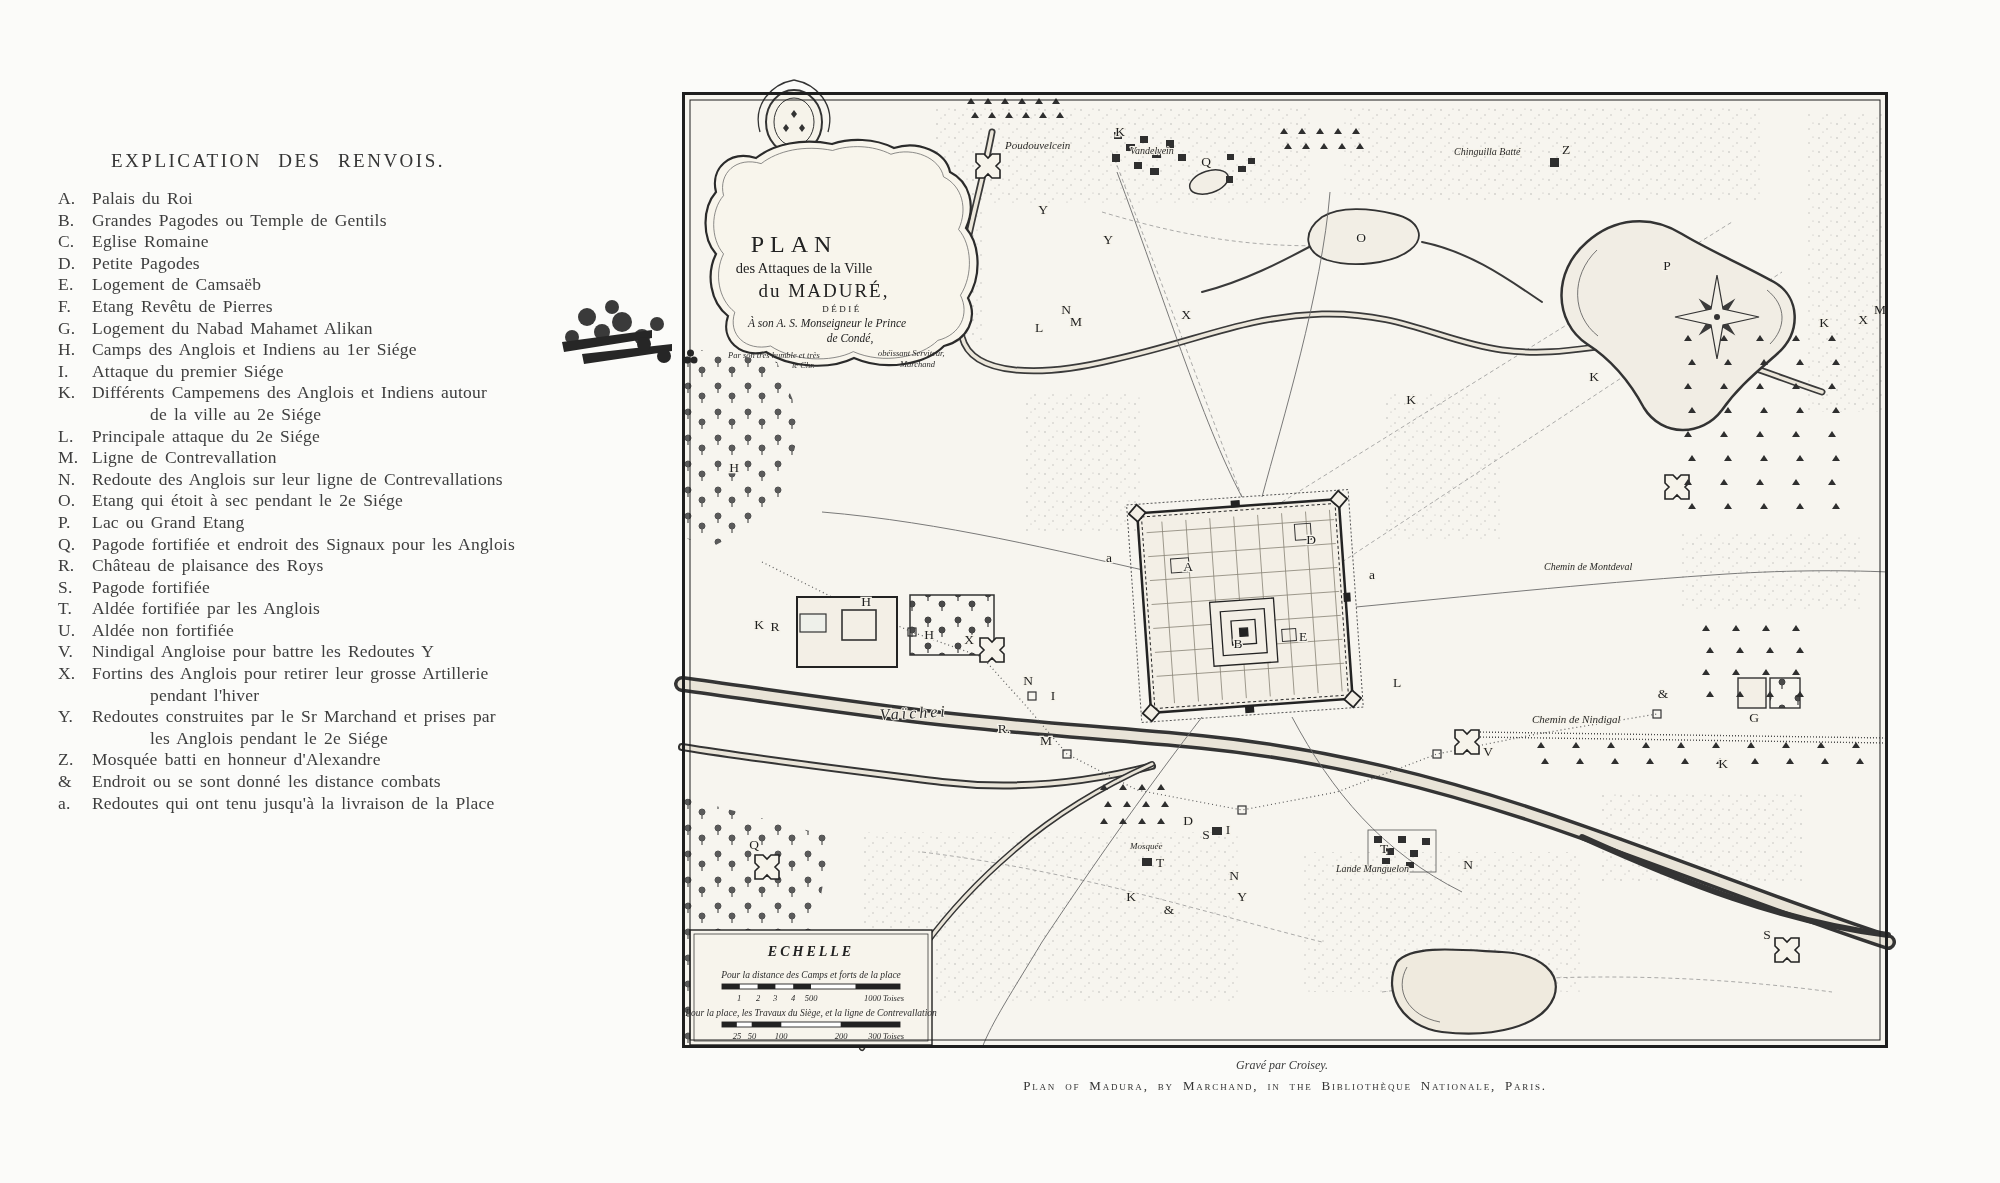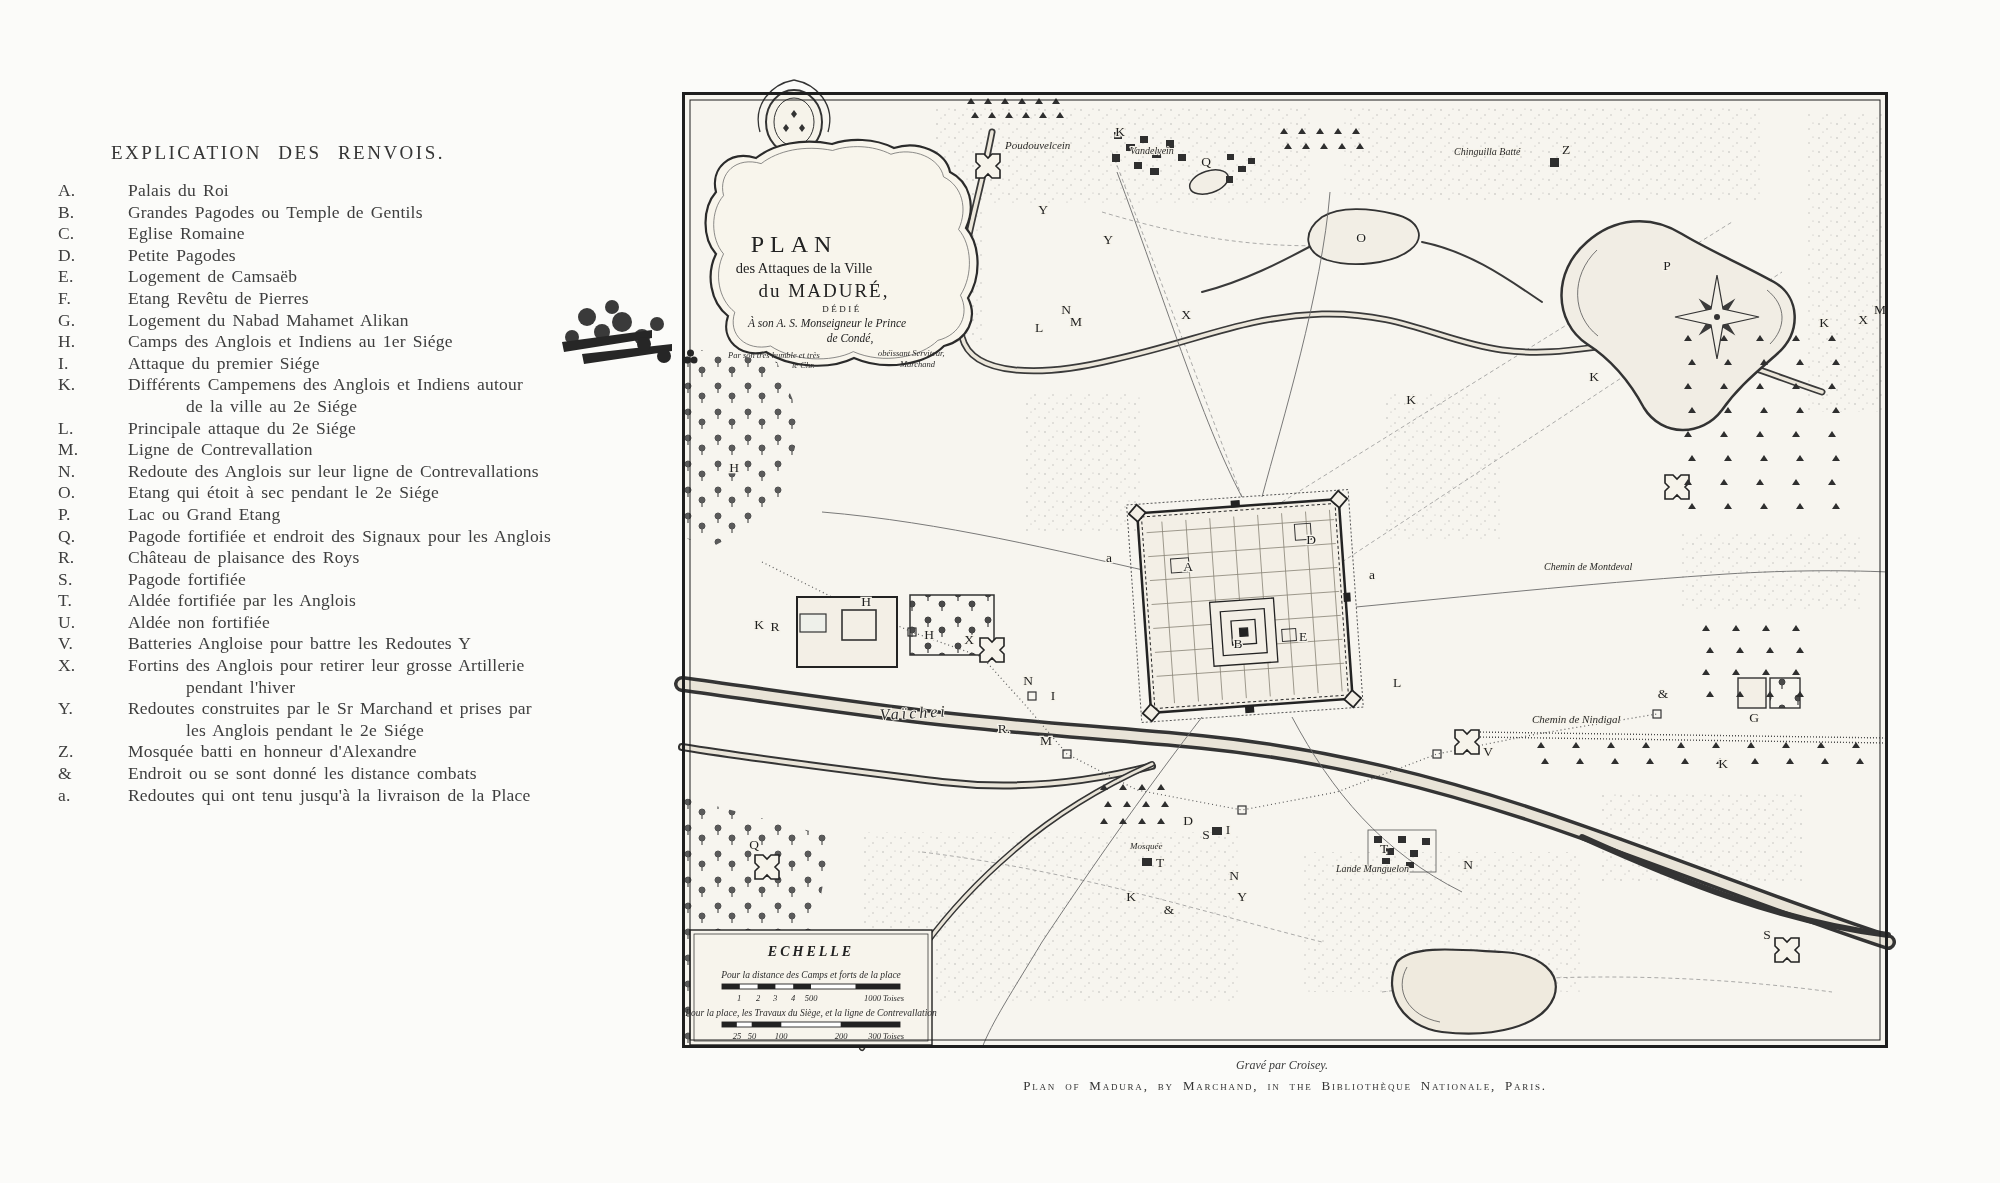--- a/index.html
+++ b/index.html
@@ -1,24 +1,24 @@
 <!DOCTYPE html>
 <html><head>
 <meta charset="utf-8">
 <style>
   html,body{margin:0;padding:0;}
   .page{position:relative;width:2000px;height:1183px;background:#fbfbf9;overflow:hidden;
         font-family:"Liberation Serif","DejaVu Serif",serif;color:#3c3c3c;}
   
   .legend{position:absolute;left:58px;top:134px;width:580px;}
-  .legend h2{margin:8px 0 16px 0;width:440px;text-align:center;font-weight:normal;
+  .legend h2{margin:16px 0 16px 0;width:440px;text-align:center;font-weight:normal;
              font-size:19px;letter-spacing:2.5px;word-spacing:9px;color:#353535;}
   .lg-row{display:flex;line-height:21.6px;font-size:17.5px;color:#3e3e3e;letter-spacing:.2px;word-spacing:2.5px;}
   .lg-key{width:34px;flex:none;}
-  .lg-text{flex:1;margin-left:36px;}
+  .lg-text{flex:1;}
   .lg-row.cont{padding-left:92px;justify-content:flex-end;}
   
   #map-svg{position:absolute;left:682px;top:92px;width:1206px;height:956px;overflow:visible;}
   .map-letter{font-family:"Liberation Serif",serif;font-size:13.5px;fill:#1f1f1f;text-anchor:middle;
               paint-order:stroke;stroke:#f6f3ea;stroke-width:2.5px;}
   .map-label{font-family:"Liberation Serif",serif;font-style:italic;fill:#2a2a2a;
              paint-order:stroke;stroke:#f6f3ea;stroke-width:2px;}
   .c-t1{font-size:24px;letter-spacing:6px;fill:#222;text-anchor:middle;}
   .c-t2{font-size:14.5px;fill:#222;text-anchor:middle;}
   .c-t3{font-size:19px;letter-spacing:2px;fill:#222;text-anchor:middle;}
@@ -120,21 +120,21 @@
         <div class="lg-row">
           <span class="lg-key">T.</span>
           <span class="lg-text">Aldée fortifiée par les Anglois</span>
         </div>
         <div class="lg-row">
           <span class="lg-key">U.</span>
           <span class="lg-text">Aldée non fortifiée</span>
         </div>
         <div class="lg-row">
           <span class="lg-key">V.</span>
-          <span class="lg-text">Batteries Angloise pour battre les Redoutes Y</span>
+          <span class="lg-text">Nindigal Angloise pour battre les Redoutes Y</span>
         </div>
         <div class="lg-row">
           <span class="lg-key">X.</span>
           <span class="lg-text">Fortins des Anglois pour retirer leur grosse Artillerie</span>
         </div>
         <div class="lg-row cont">
           <span class="lg-text">pendant l'hiver</span>
         </div>
         <div class="lg-row">
           <span class="lg-key">Y.</span>

